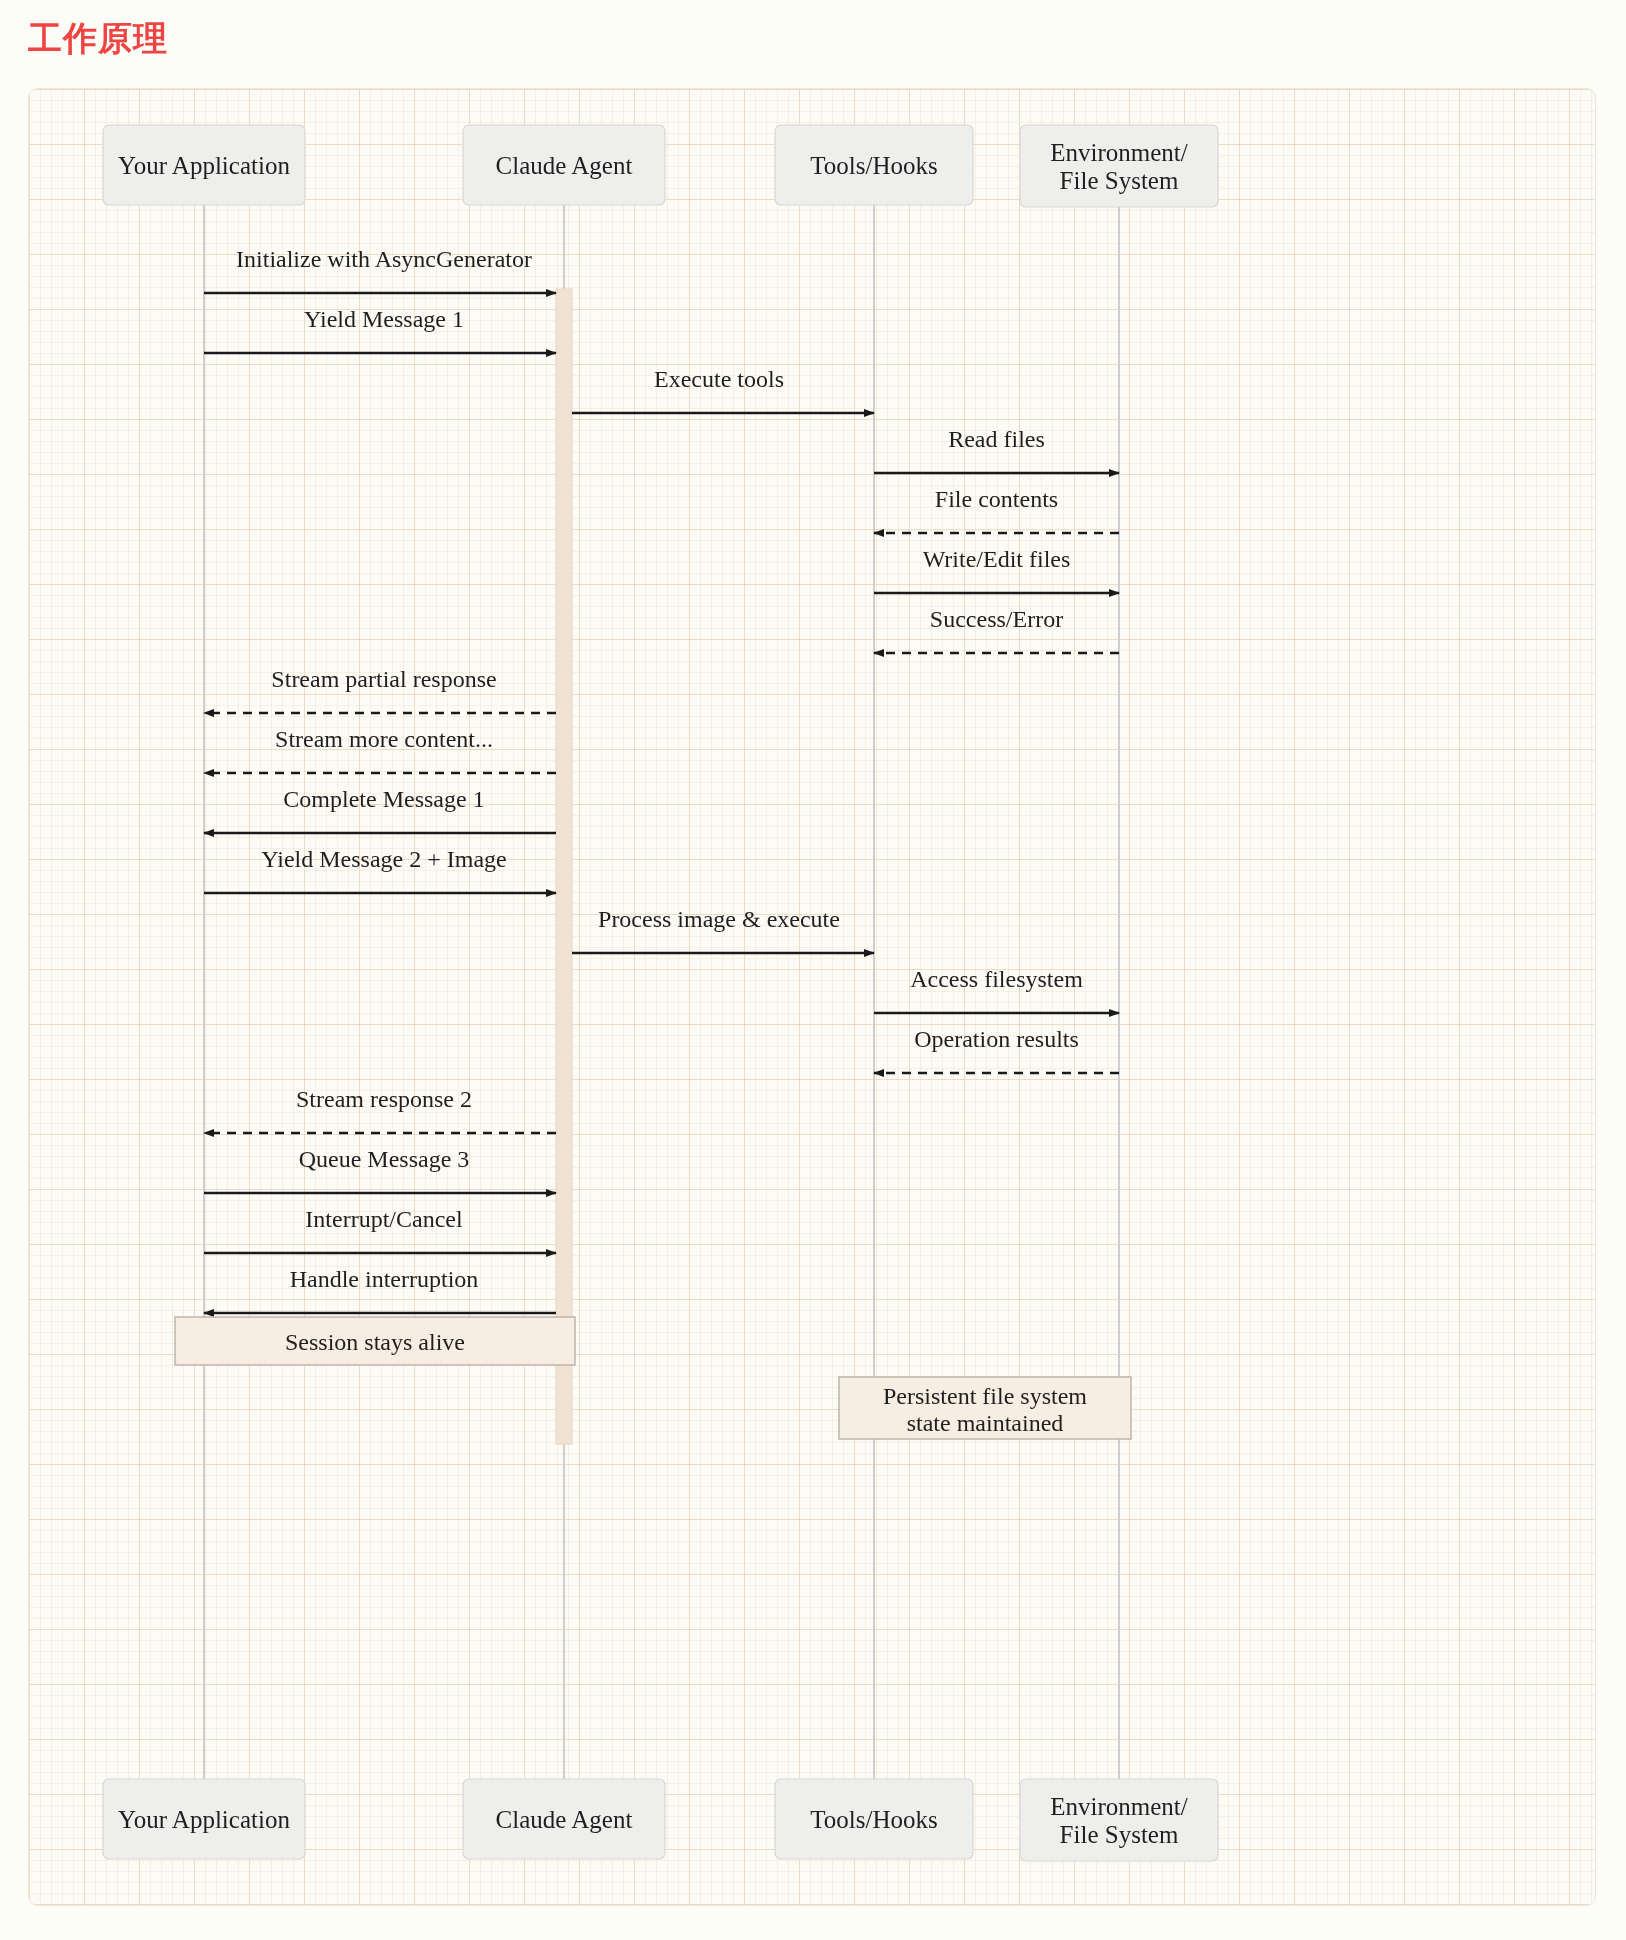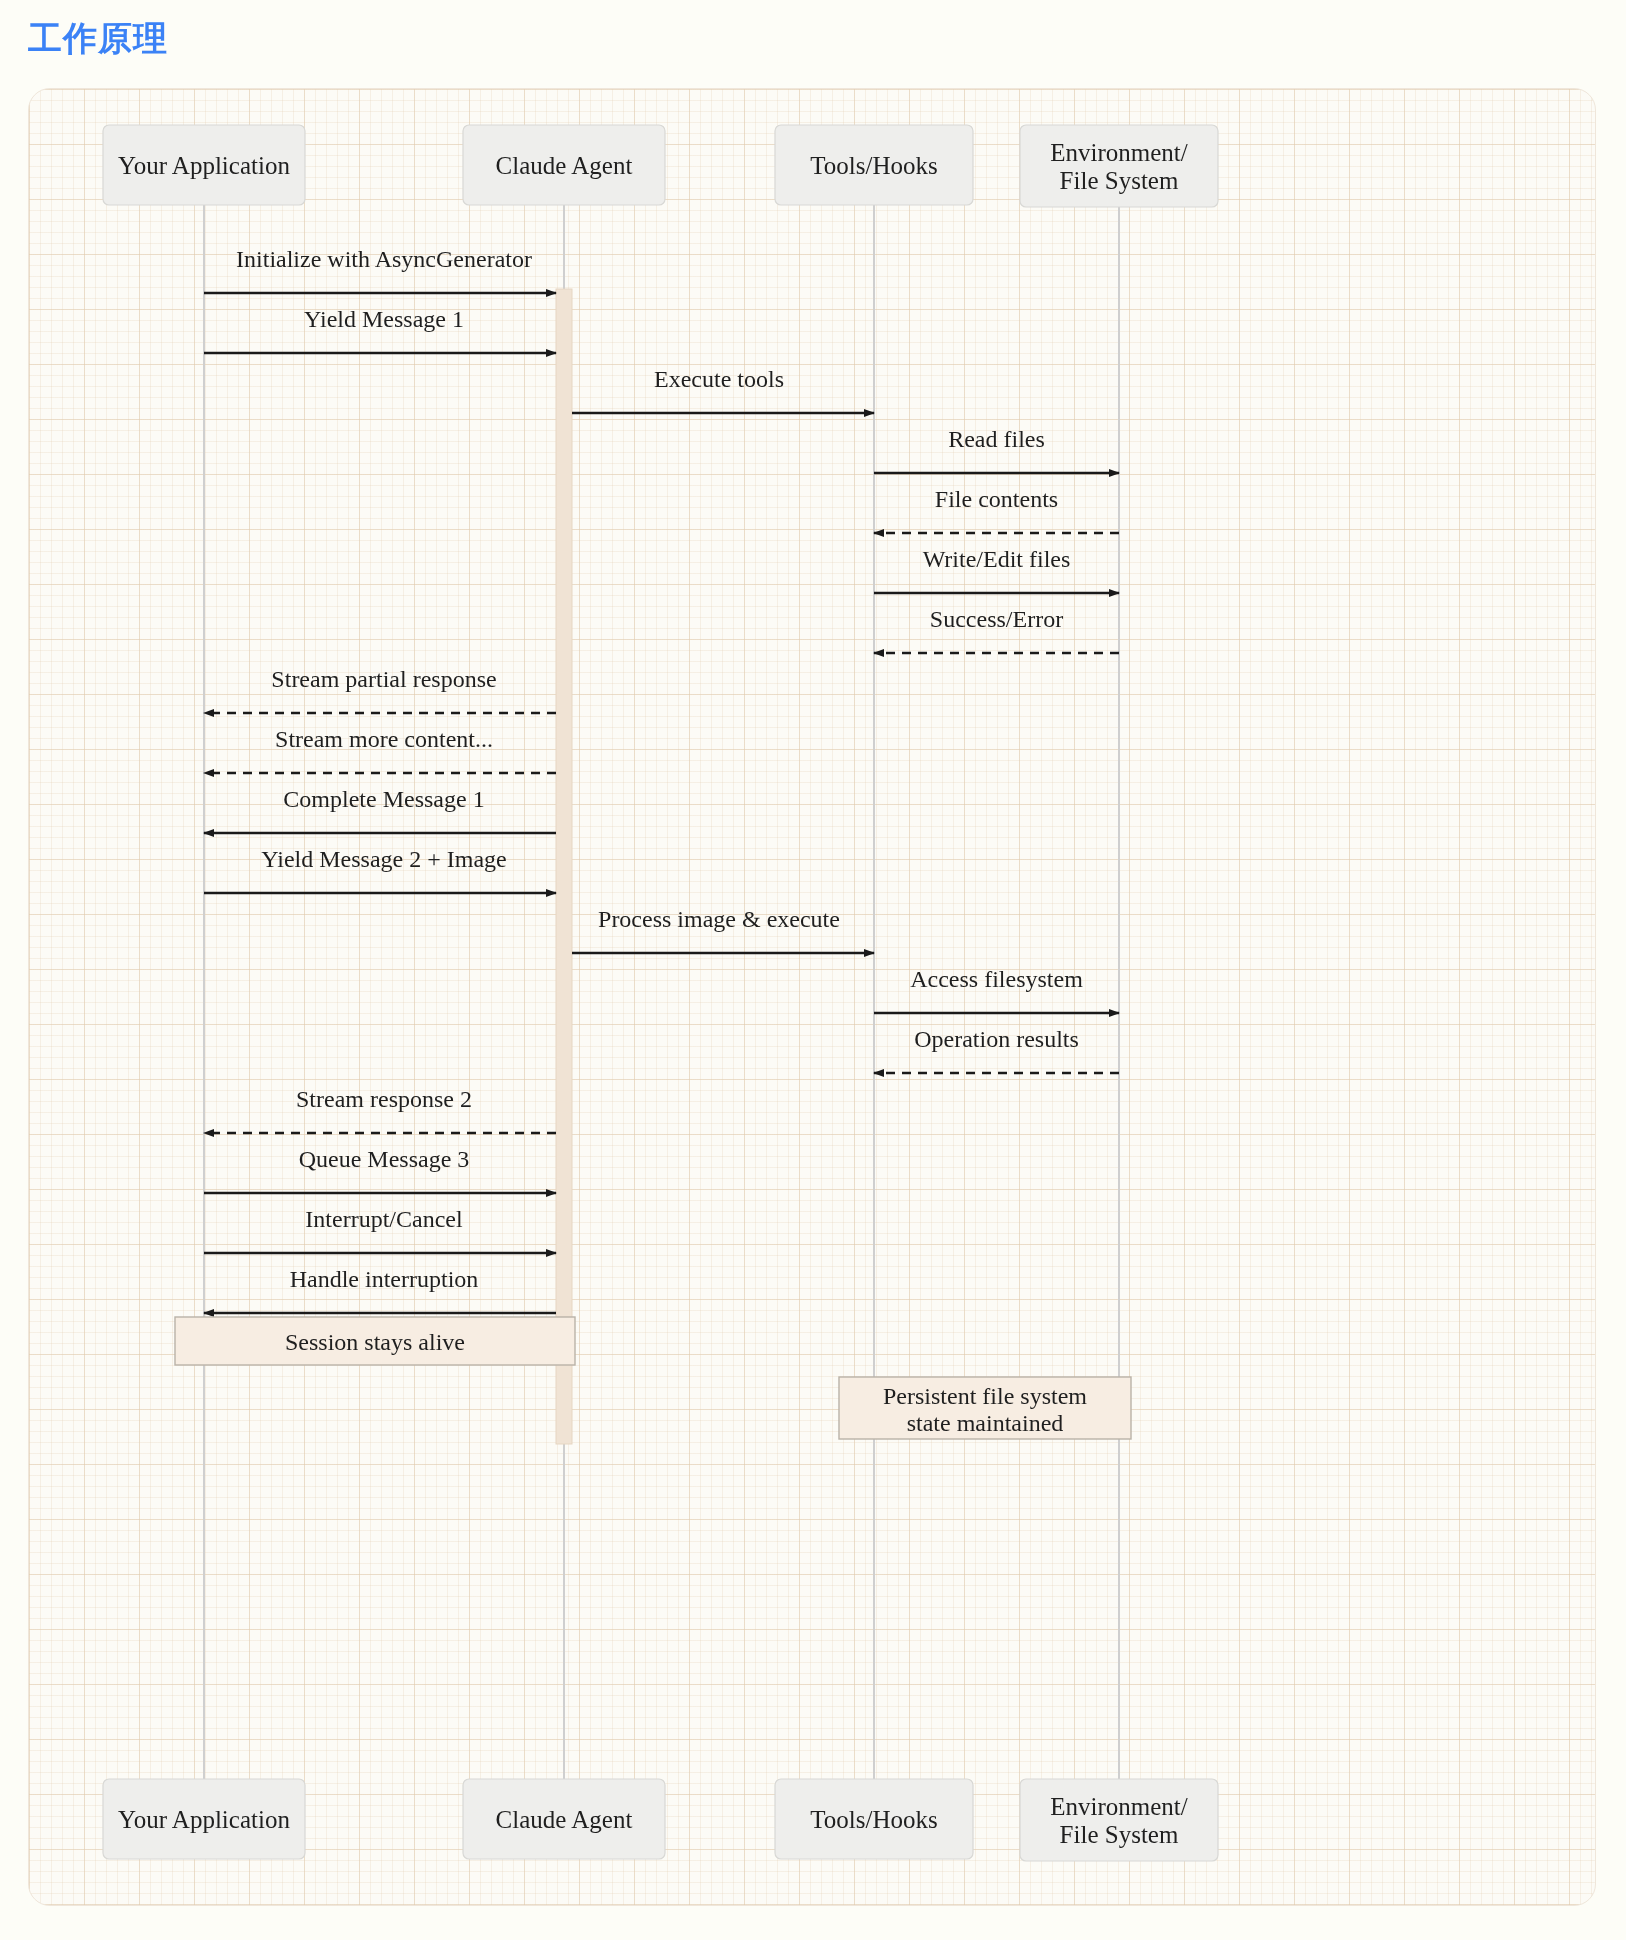--- a/index.html
+++ b/index.html
@@ -4,29 +4,29 @@
 <style>
   html,body{margin:0;padding:0;}
   body{
     width:1626px;height:1940px;
     background:#fdfdf7;
     font-family:"Liberation Sans",sans-serif;
     overflow:hidden;
   }
   #page-title{
     position:absolute;left:28px;top:16px;
-    font-size:34px;font-weight:bold;color:#3b82f6;
+    font-size:34px;font-weight:bold;color:#ef4444;
     letter-spacing:1px;
     font-family:"Liberation Sans",sans-serif;
   }
   #diagram-frame{
     position:absolute;left:28px;top:88px;
     width:1566px;height:1816px;
     border:1px solid #efe6da;
-    border-radius:22px;
+    border-radius:10px;
     overflow:hidden;
     background:
       linear-gradient(to right, rgba(226,205,178,.55) 1px, transparent 1px) 0 0/55px 55px,
       linear-gradient(to bottom, rgba(226,205,178,.55) 1px, transparent 1px) 0 0/55px 55px,
       linear-gradient(to right, rgba(226,205,178,.26) 1px, transparent 1px) 0 0/11px 11px,
       linear-gradient(to bottom, rgba(226,205,178,.26) 1px, transparent 1px) 0 0/11px 11px,
       #fcfbf6;
   }
   #seq-svg{display:block;width:1566px;height:1816px;}
   .lifeline{stroke:#cfcfcf;stroke-width:2;}

